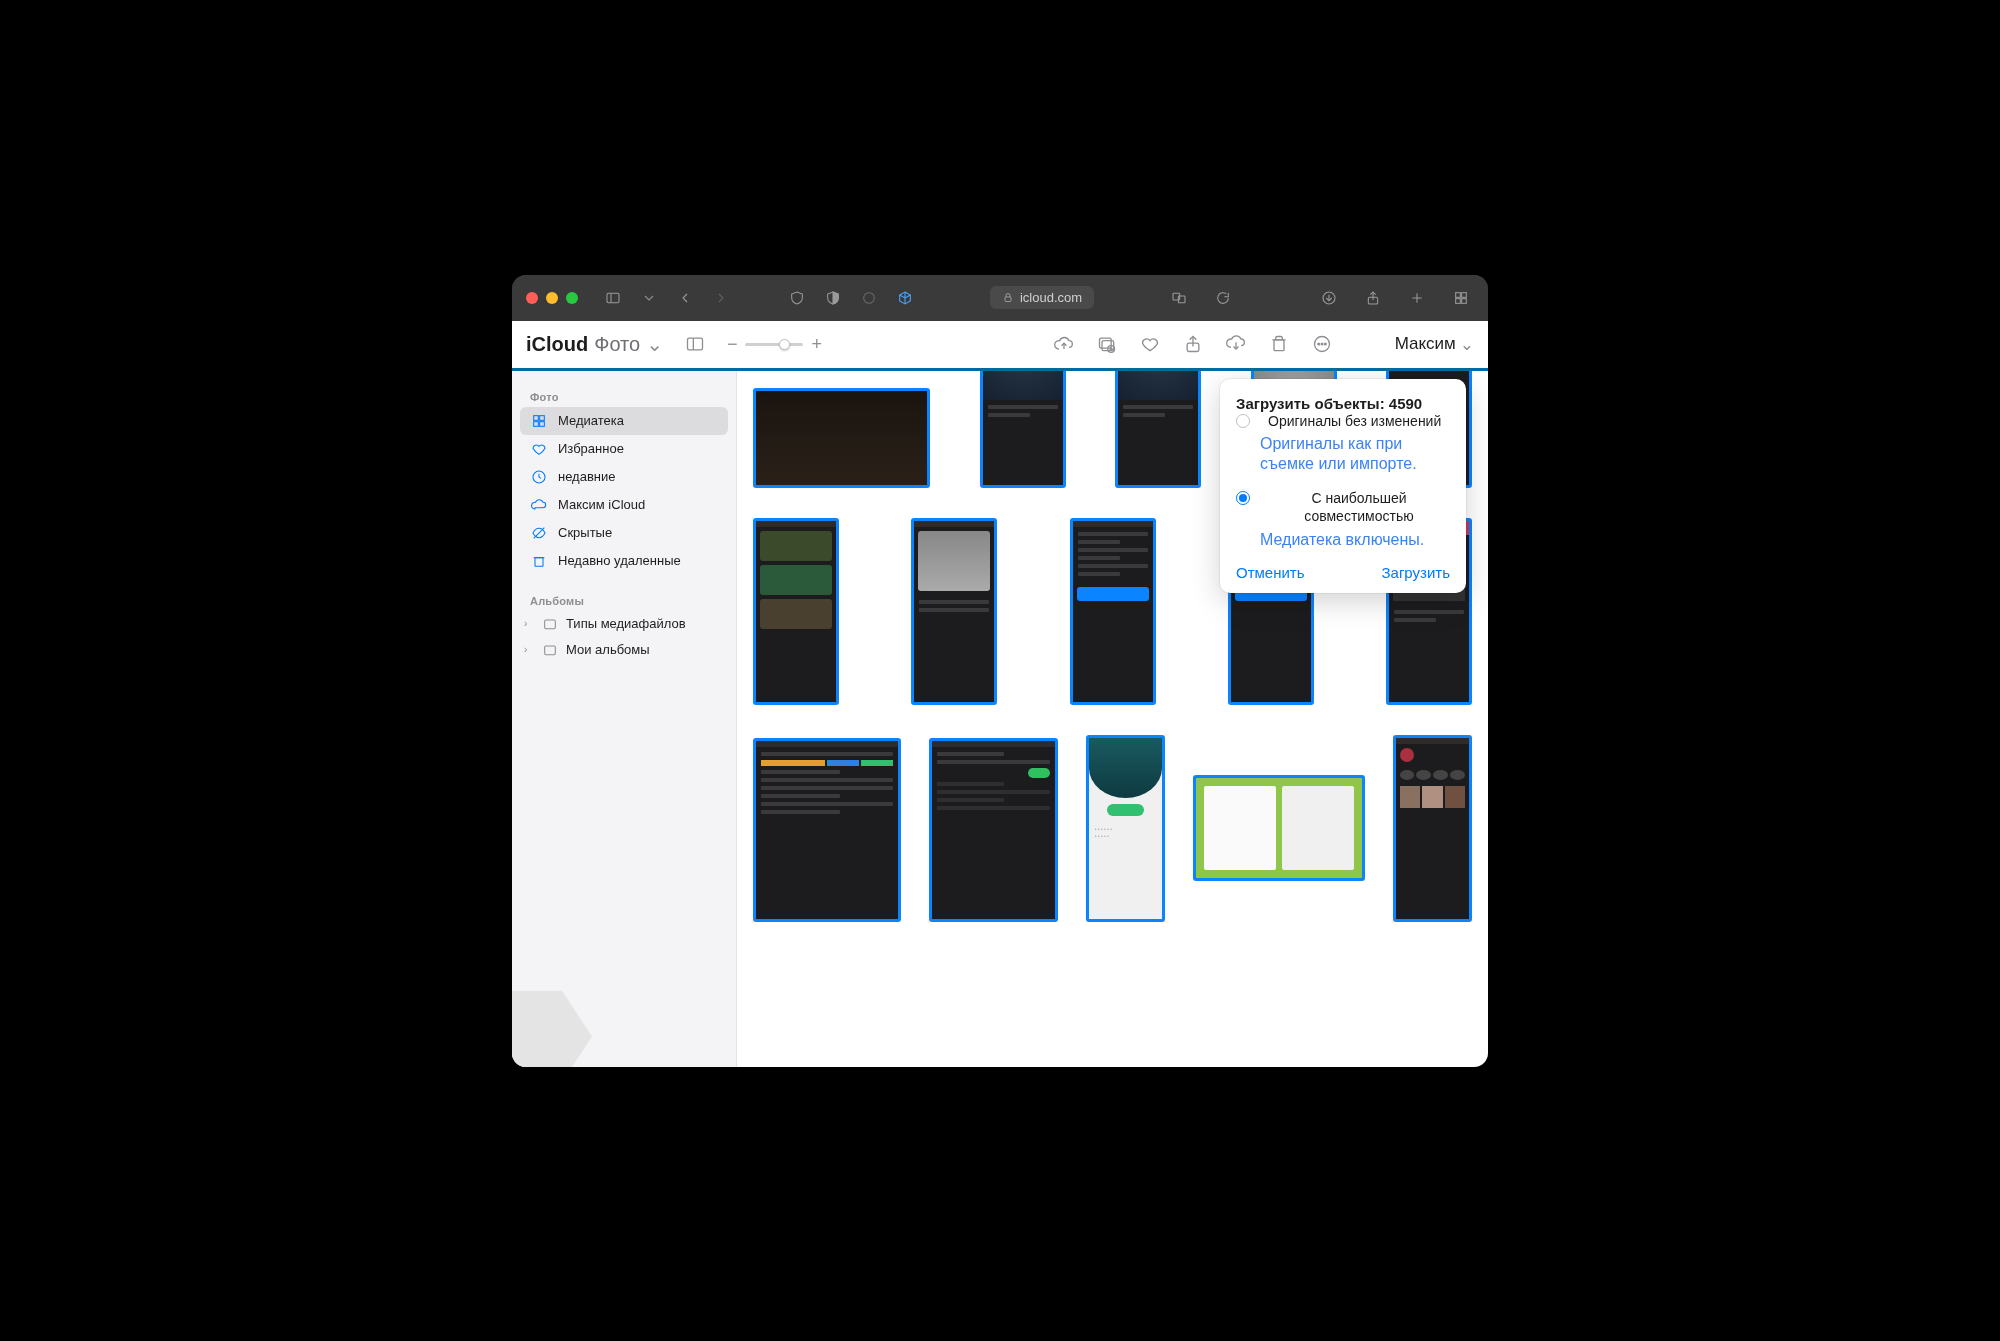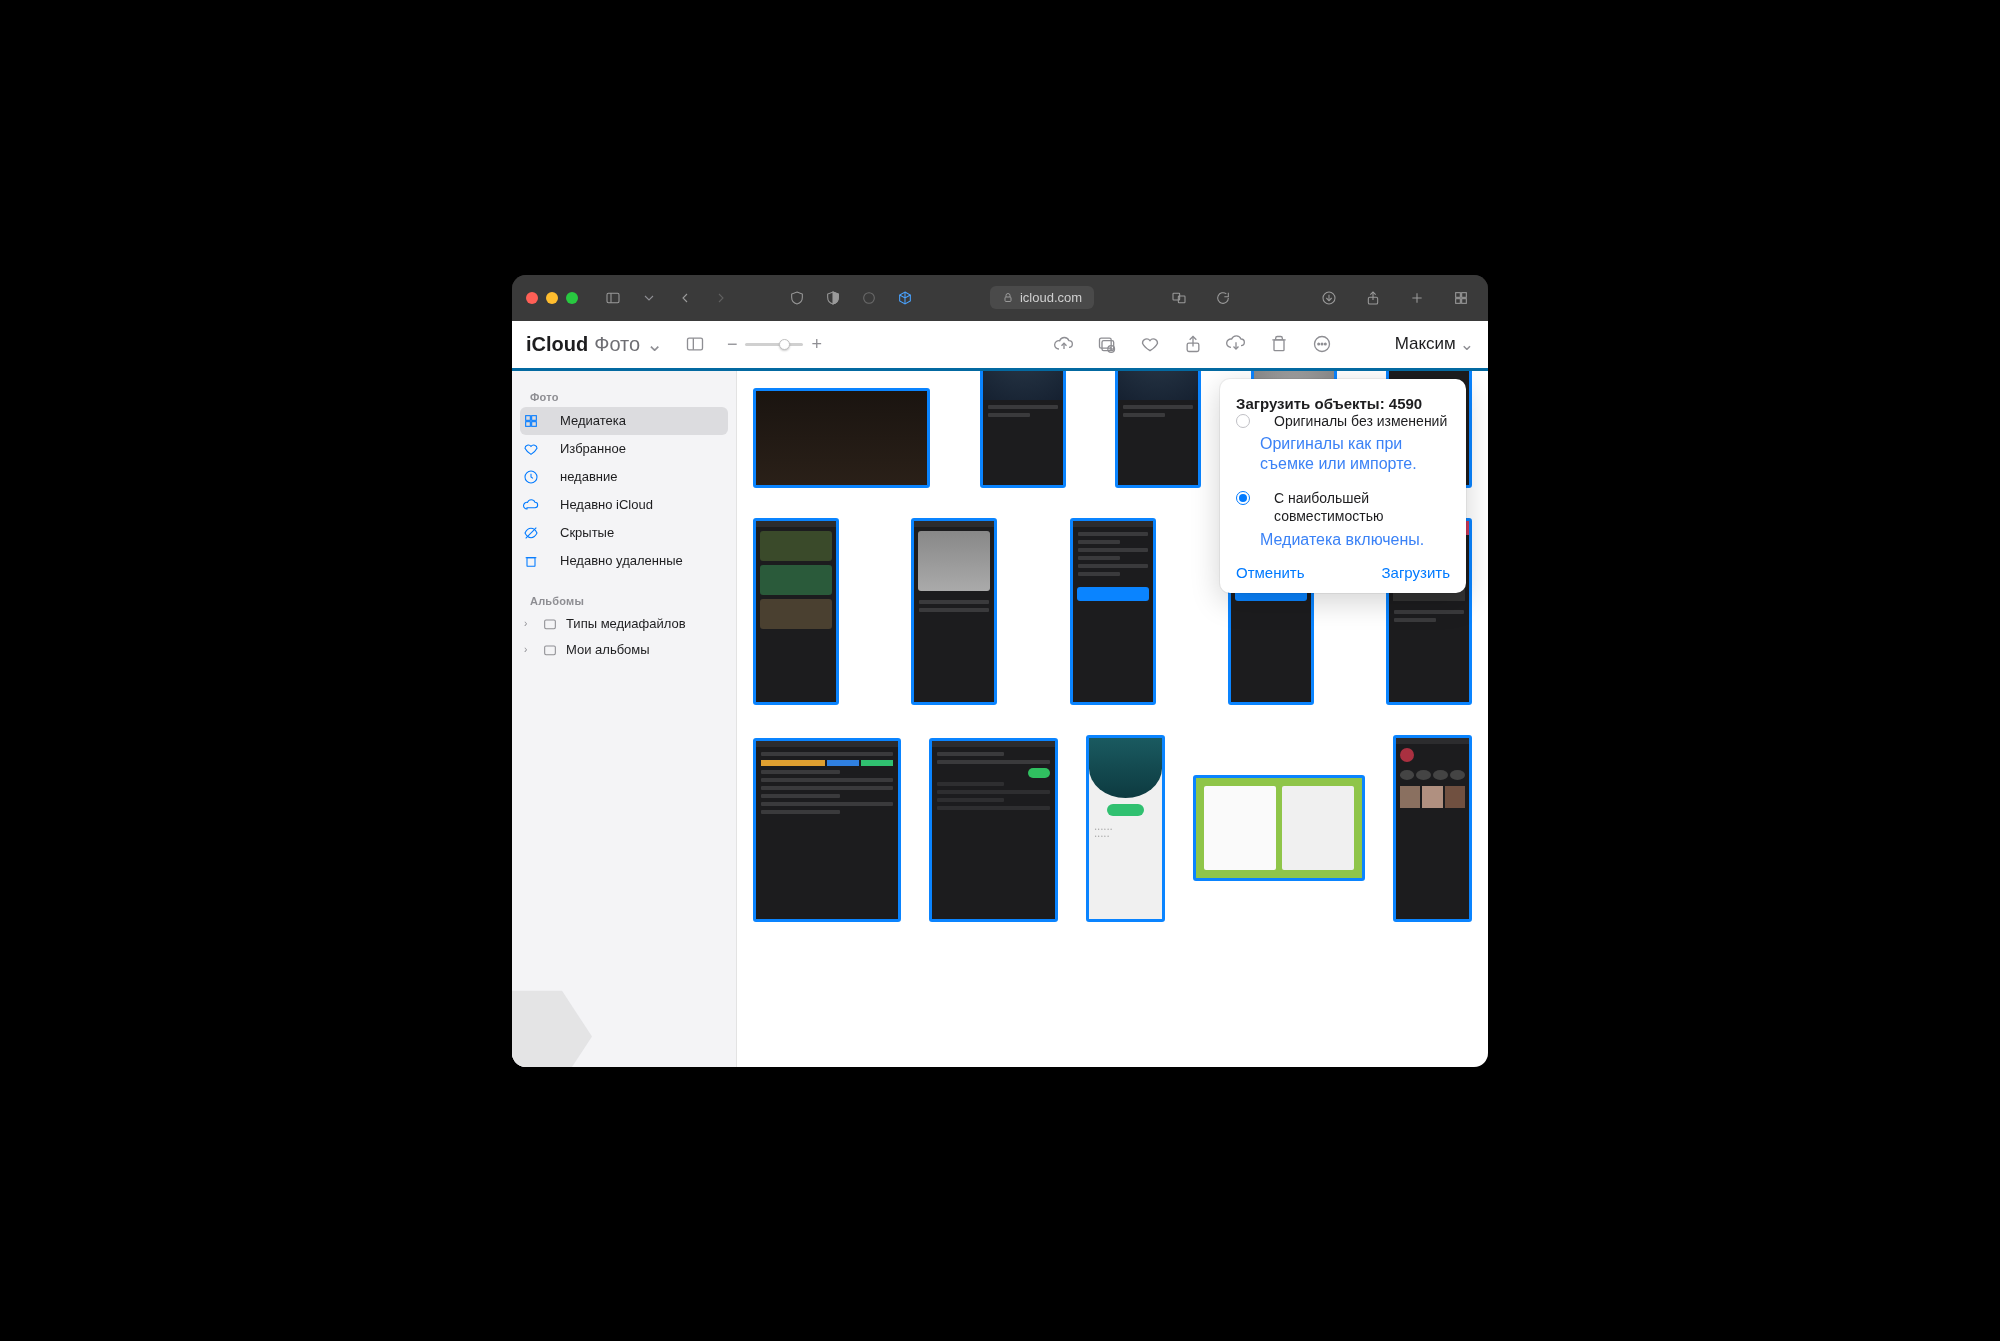--- a/index.html
+++ b/index.html
@@ -28,21 +28,21 @@
   .tool-icon svg { width:20px; height:20px; stroke:currentColor; fill:none; stroke-width:1.6; }
   .zoom { display:flex; align-items:center; gap:8px; color:#8e8e93; font-size:18px; }
   .zoom .track { width:58px; height:3px; background:#d0d0d0; border-radius:2px; position:relative; }
   .zoom .thumb { position:absolute; left:34px; top:-4px; width:11px; height:11px; background:#fff; border:1px solid #c0c0c0; border-radius:50%; box-shadow:0 1px 2px rgba(0,0,0,.2); }
   .toolbar .grow { flex:1; }
   .user-name { font-size:17px; color:#1d1d1f; display:flex; align-items:center; gap:4px; }
   
   .main { flex:1; display:flex; overflow:hidden; }
   .sidebar { width:225px; background:#f4f4f6; border-right:1px solid #e3e3e3; padding:14px 8px; font-size:13px; color:#1d1d1f; }
   .side-head { font-size:11px; color:#8e8e93; font-weight:600; padding:6px 10px 4px; letter-spacing:.2px; }
-  .side-item { display:flex; align-items:center; gap:20px; padding:5px 2px; border-radius:6px; color:#1d1d1f; }
+  .side-item { display:flex; align-items:center; gap:10px; padding:5px 10px; border-radius:6px; color:#1d1d1f; }
   .side-item.sel { background:#dcdcdf; }
   .side-item .ic { width:18px; height:18px; color:#007aff; display:flex; align-items:center; justify-content:center; }
   .side-item .ic svg { width:16px; height:16px; stroke:currentColor; fill:none; stroke-width:1.6; }
   .album-item { display:flex; align-items:center; gap:8px; padding:5px 4px; }
   .album-item .exp { width:10px; color:#8e8e93; font-size:10px; }
   .album-item .ic { width:16px; height:16px; color:#8e8e93; }
   
   .content { flex:1; position:relative; overflow:auto; }
   .header-row { display:flex; align-items:flex-start; justify-content:space-between; padding:14px 24px 6px; }
   .date-header { font-size:30px; font-weight:700; color:#1d1d1f; }
@@ -63,21 +63,21 @@
   .thumb.green { background:#8fc549; }
   .fakebar { height:6px; background:#2c2c2e; }
   .fakemid { height:50%; background:linear-gradient(#222,#333); }
   .fakelines { padding:5px; display:flex; flex-direction:column; gap:4px; }
   .fl { height:4px; background:#3a3a3c; border-radius:1px; }
   .fl.s { width:60%; }
   .footer-stats { text-align:center; color:#1d1d1f; font-size:15px; font-weight:600; padding:10px 0 4px; }
   
   .popover { position:absolute; top:8px; right:22px; width:246px; background:#fff; border-radius:10px; box-shadow:0 8px 30px rgba(0,0,0,.18), 0 0 0 1px rgba(0,0,0,.05); padding:16px 16px 12px; z-index:50; }
   .pop-title { font-weight:600; font-size:15px; color:#1d1d1f; }
-  .radio-row { display:flex; gap:24px; margin-bottom:4px; }
+  .radio-row { display:flex; gap:18px; margin-bottom:4px;text-align:center; }
   .radio { width:14px; height:14px; border-radius:50%; border:1.5px solid #c0c0c5; margin-top:2px; flex-shrink:0; position:relative; }
   .radio.on { border-color:#007aff; }
   .radio.on::after { content:""; position:absolute; inset:2px; background:#007aff; border-radius:50%; }
   .rlabel { font-size:14px; color:#1d1d1f; line-height:1.3; }
   .rdesc { font-size:16px; color:#3b82f6; margin:2px 0 14px 24px; line-height:1.3; }
   .pop-actions { display:flex; justify-content:space-between; margin-top:8px; }
   .pop-actions span { color:#007aff; font-size:15px; font-weight:500; cursor:pointer; }
   
   .hex { position:absolute; left:-40px; bottom:-22px; width:120px; height:104px; background:#d8d8da; clip-path: polygon(25% 6%, 75% 6%, 100% 50%, 75% 94%, 25% 94%, 0% 50%); opacity:.6; }
 </style>
@@ -302,21 +302,21 @@
               </svg>
             </span>
           <span>недавние</span>
         </div>
         <div class="side-item">
           <span class="ic">
               <svg viewBox="0 0 24 24">
                 <path d="M6 18a5 5 0 1 1 .8-9.9A6 6 0 0 1 18 8a4 4 0 0 1 0 8H6z"></path>
               </svg>
             </span>
-          <span>Недавно iCloud</span>
+          <span>Максим iCloud</span>
         </div>
         <div class="side-item">
           <span class="ic">
               <svg viewBox="0 0 24 24">
                 <path d="M3 12s3.5-7 9-7 9 7 9 7-3.5 7-9 7-9-7-9-7z"></path>
                 <line x1="4" y1="20" x2="20" y2="4"></line>
               </svg>
             </span>
           <span>Скрытые</span>
         </div>

